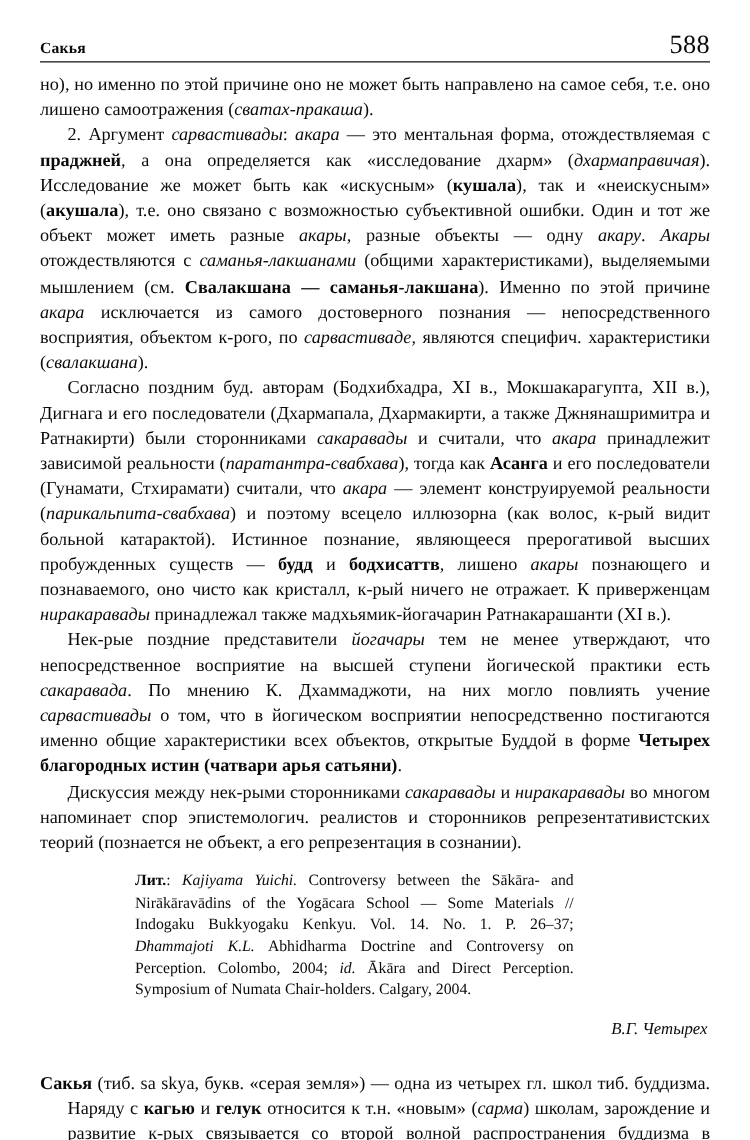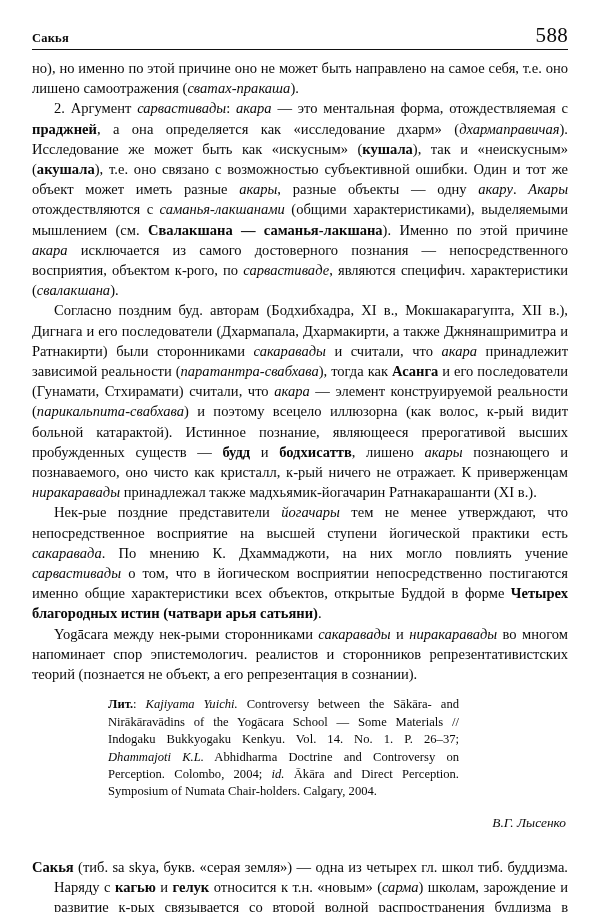--- a/index.html
+++ b/index.html
@@ -126,26 +126,26 @@
     <span class="folio">588</span>
   </div>
   <div class="head-rule"></div>
 
   <div class="column">
 
     <p class="para"><span>но), но именно по этой причине оно не может быть направлено на самое себя, т.е. оно лишено самоотражения (</span><i>сватах-пракаша</i><span>).</span></p>
     <p class="para indent"><span>2. Аргумент </span><i>сарвастивады</i><span>: </span><i>акара</i><span> — это ментальная форма, отождествляемая с </span><b>праджней</b><span>, а она определяется как «исследование дхарм» (</span><i>дхармаправичая</i><span>). Исследование же может быть как «искусным» (</span><b>кушала</b><span>), так и «неискусным» (</span><b>акушала</b><span>), т.е. оно связано с возможностью субъективной ошибки. Один и тот же объект может иметь разные </span><i>акары</i><span>, разные объекты — одну </span><i>акару</i><span>. </span><i>Акары</i><span> отождествляются с </span><i>саманья-лакшанами</i><span> (общими характеристиками), выделяемыми мышлением (см. </span><b>Свалакшана — саманья-лакшана</b><span>). Именно по этой причине </span><i>акара</i><span> исключается из самого достоверного познания — непосредственного восприятия, объектом к-рого, по </span><i>сарвастиваде</i><span>, являются специфич. характеристики (</span><i>свалакшана</i><span>).</span></p>
     <p class="para indent"><span>Согласно поздним буд. авторам (Бодхибхадра, XI в., Мокшакарагупта, XII в.), Дигнага и его последователи (Дхармапала, Дхармакирти, а также Джнянашримитра и Ратнакирти) были сторонниками </span><i>сакаравады</i><span> и считали, что </span><i>акара</i><span> принадлежит зависимой реальности (</span><i>паратантра-свабхава</i><span>), тогда как </span><b>Асанга</b><span> и его последователи (Гунамати, Стхирамати) считали, что </span><i>акара</i><span> — элемент конструируемой реальности (</span><i>парикальпита-свабхава</i><span>) и поэтому всецело иллюзорна (как волос, к-рый видит больной катарактой). Истинное познание, являющееся прерогативой высших пробужденных существ — </span><b>будд</b><span> и </span><b>бодхисаттв</b><span>, лишено </span><i>акары</i><span> познающего и познаваемого, оно чисто как кристалл, к-рый ничего не отражает. К приверженцам </span><i>ниракаравады</i><span> принадлежал также мадхьямик-йогачарин Ратнакарашанти (XI в.).</span></p>
     <p class="para indent"><span>Нек-рые поздние представители </span><i>йогачары</i><span> тем не менее утверждают, что непосредственное восприятие на высшей ступени йогической практики есть </span><i>сакаравада</i><span>. По мнению К. Дхаммаджоти, на них могло повлиять учение </span><i>сарвастивады</i><span> о том, что в йогическом восприятии непосредственно постигаются именно общие характеристики всех объектов, открытые Буддой в форме </span><b>Четырех благородных истин (чатвари арья сатьяни)</b><span>.</span></p>
-    <p class="para indent"><span>Yogācara между нек-рыми сторонниками </span><i>сакаравады</i><span> и </span><i>ниракаравады</i><span> во многом напоминает спор эпистемологич. реалистов и сторонников репрезентативистских теорий (познается не объект, а его репрезентация в сознании).</span></p>
+    <p class="para indent"><span>Дискуссия между нек-рыми сторонниками </span><i>сакаравады</i><span> и </span><i>ниракаравады</i><span> во многом напоминает спор эпистемологич. реалистов и сторонников репрезентативистских теорий (познается не объект, а его репрезентация в сознании).</span></p>
 
     <div class="lit">
       <p><b>Лит.</b><span>: </span><i>Kajiyama Yuichi.</i><span> Controversy between the Sākāra- and Nirākāravādins of the Yogācara School — Some Materials // Indogaku Bukkyogaku Kenkyu. Vol. 14. No. 1. P. 26–37; </span><i>Dhammajoti K.L.</i><span> Abhidharma Doctrine and Controversy on Perception. Colombo, 2004; </span><i>id.</i><span> Ākāra and Direct Perception. Symposium of Numata Chair-holders. Calgary, 2004.</span></p>
     </div>
 
-    <div class="signature">В.Г. Лысенко</div>
+    <div class="signature">В.Г. Четырех</div>
 
     <div class="entry">
       <p class="para hang"><b>Сакья</b><span> (тиб. sa skya, букв. «серая земля») — одна из четырех гл. школ тиб. буддизма. Наряду с </span><b>кагью</b><span> и </span><b>гелук</b><span> относится к т.н. «новым» (</span><i>сарма</i><span>) школам, зарождение и развитие к-рых связывается со второй волной распространения буддизма в Тибете. Основана в 1073 Кон Кончок Гьялпо (1034–1102), потомком «божественного» рода Кон. Духовная и администр. власть в С. передаются по наследству от отца к сыну (глава школы не обязательно должен быть монахом) или по мужской родственной линии. В наст. время главой С. является 41-й Сакья Тридзин Нгаванг Кунга (род. 1945). Систематизация осн. доктрин С. связана с именами пяти «отцов-основателей» (</span></p>
     </div>
 
   </div>
 </div>
 
 </body></html>

